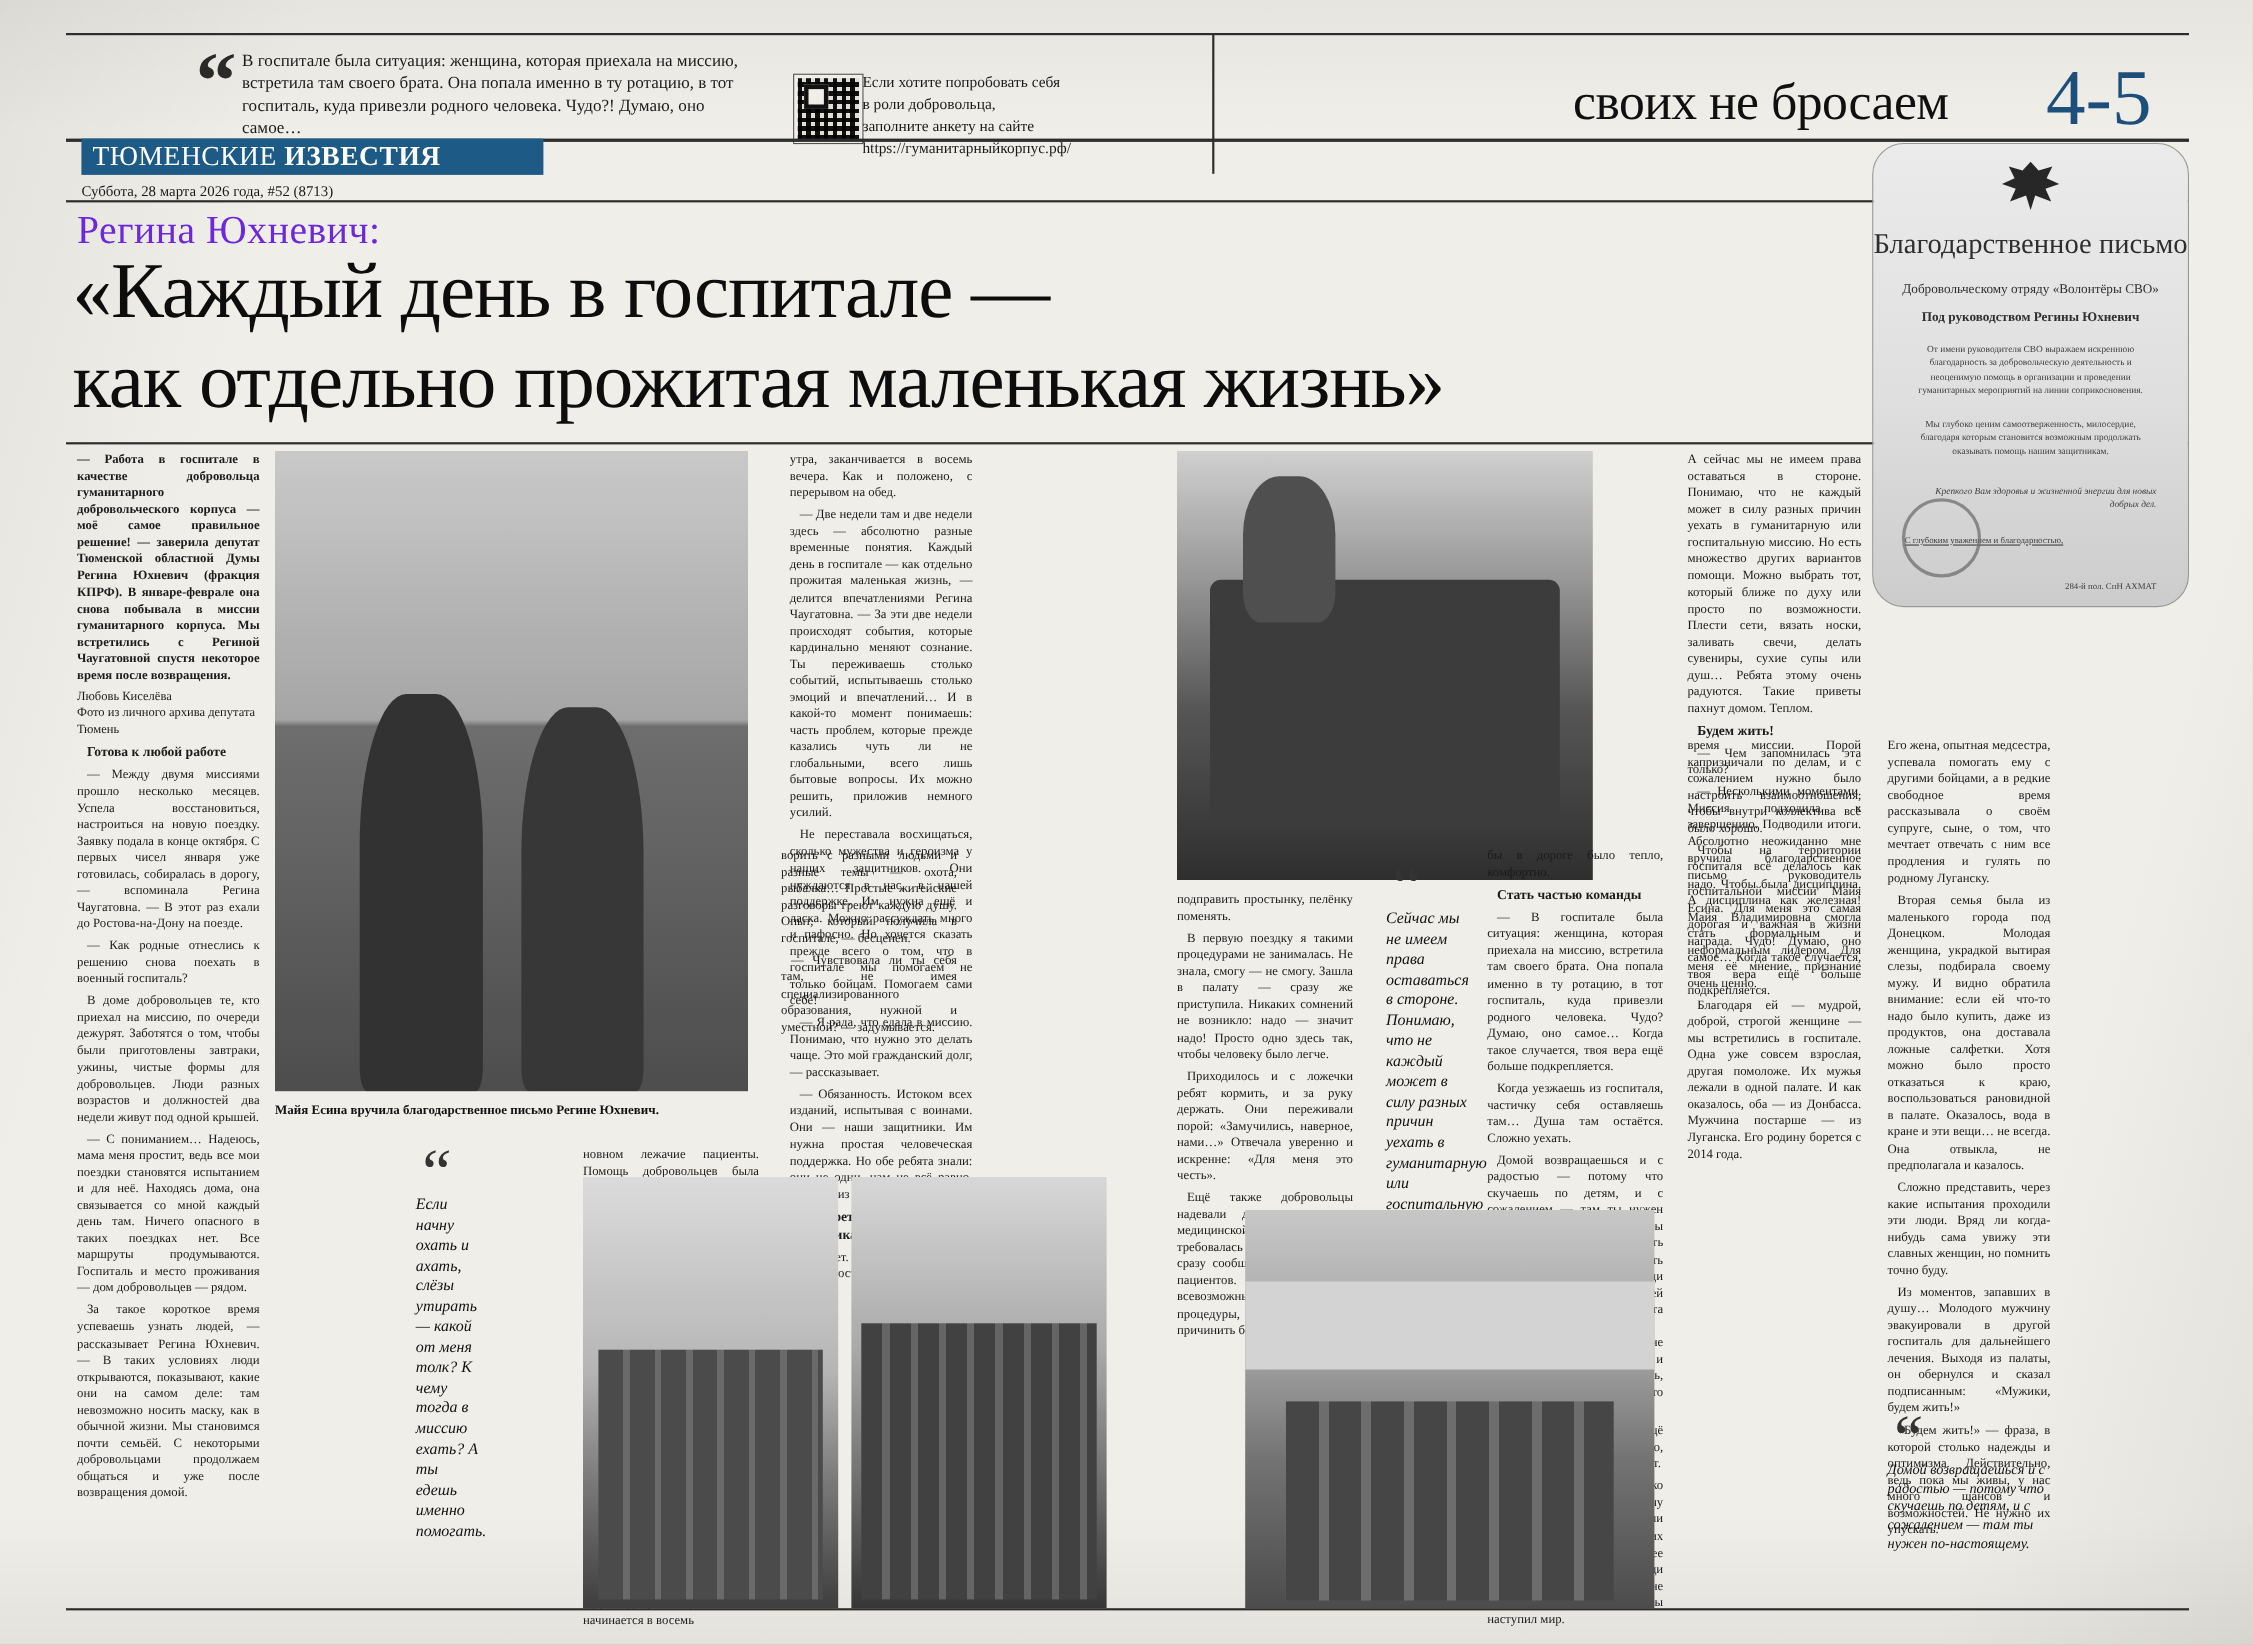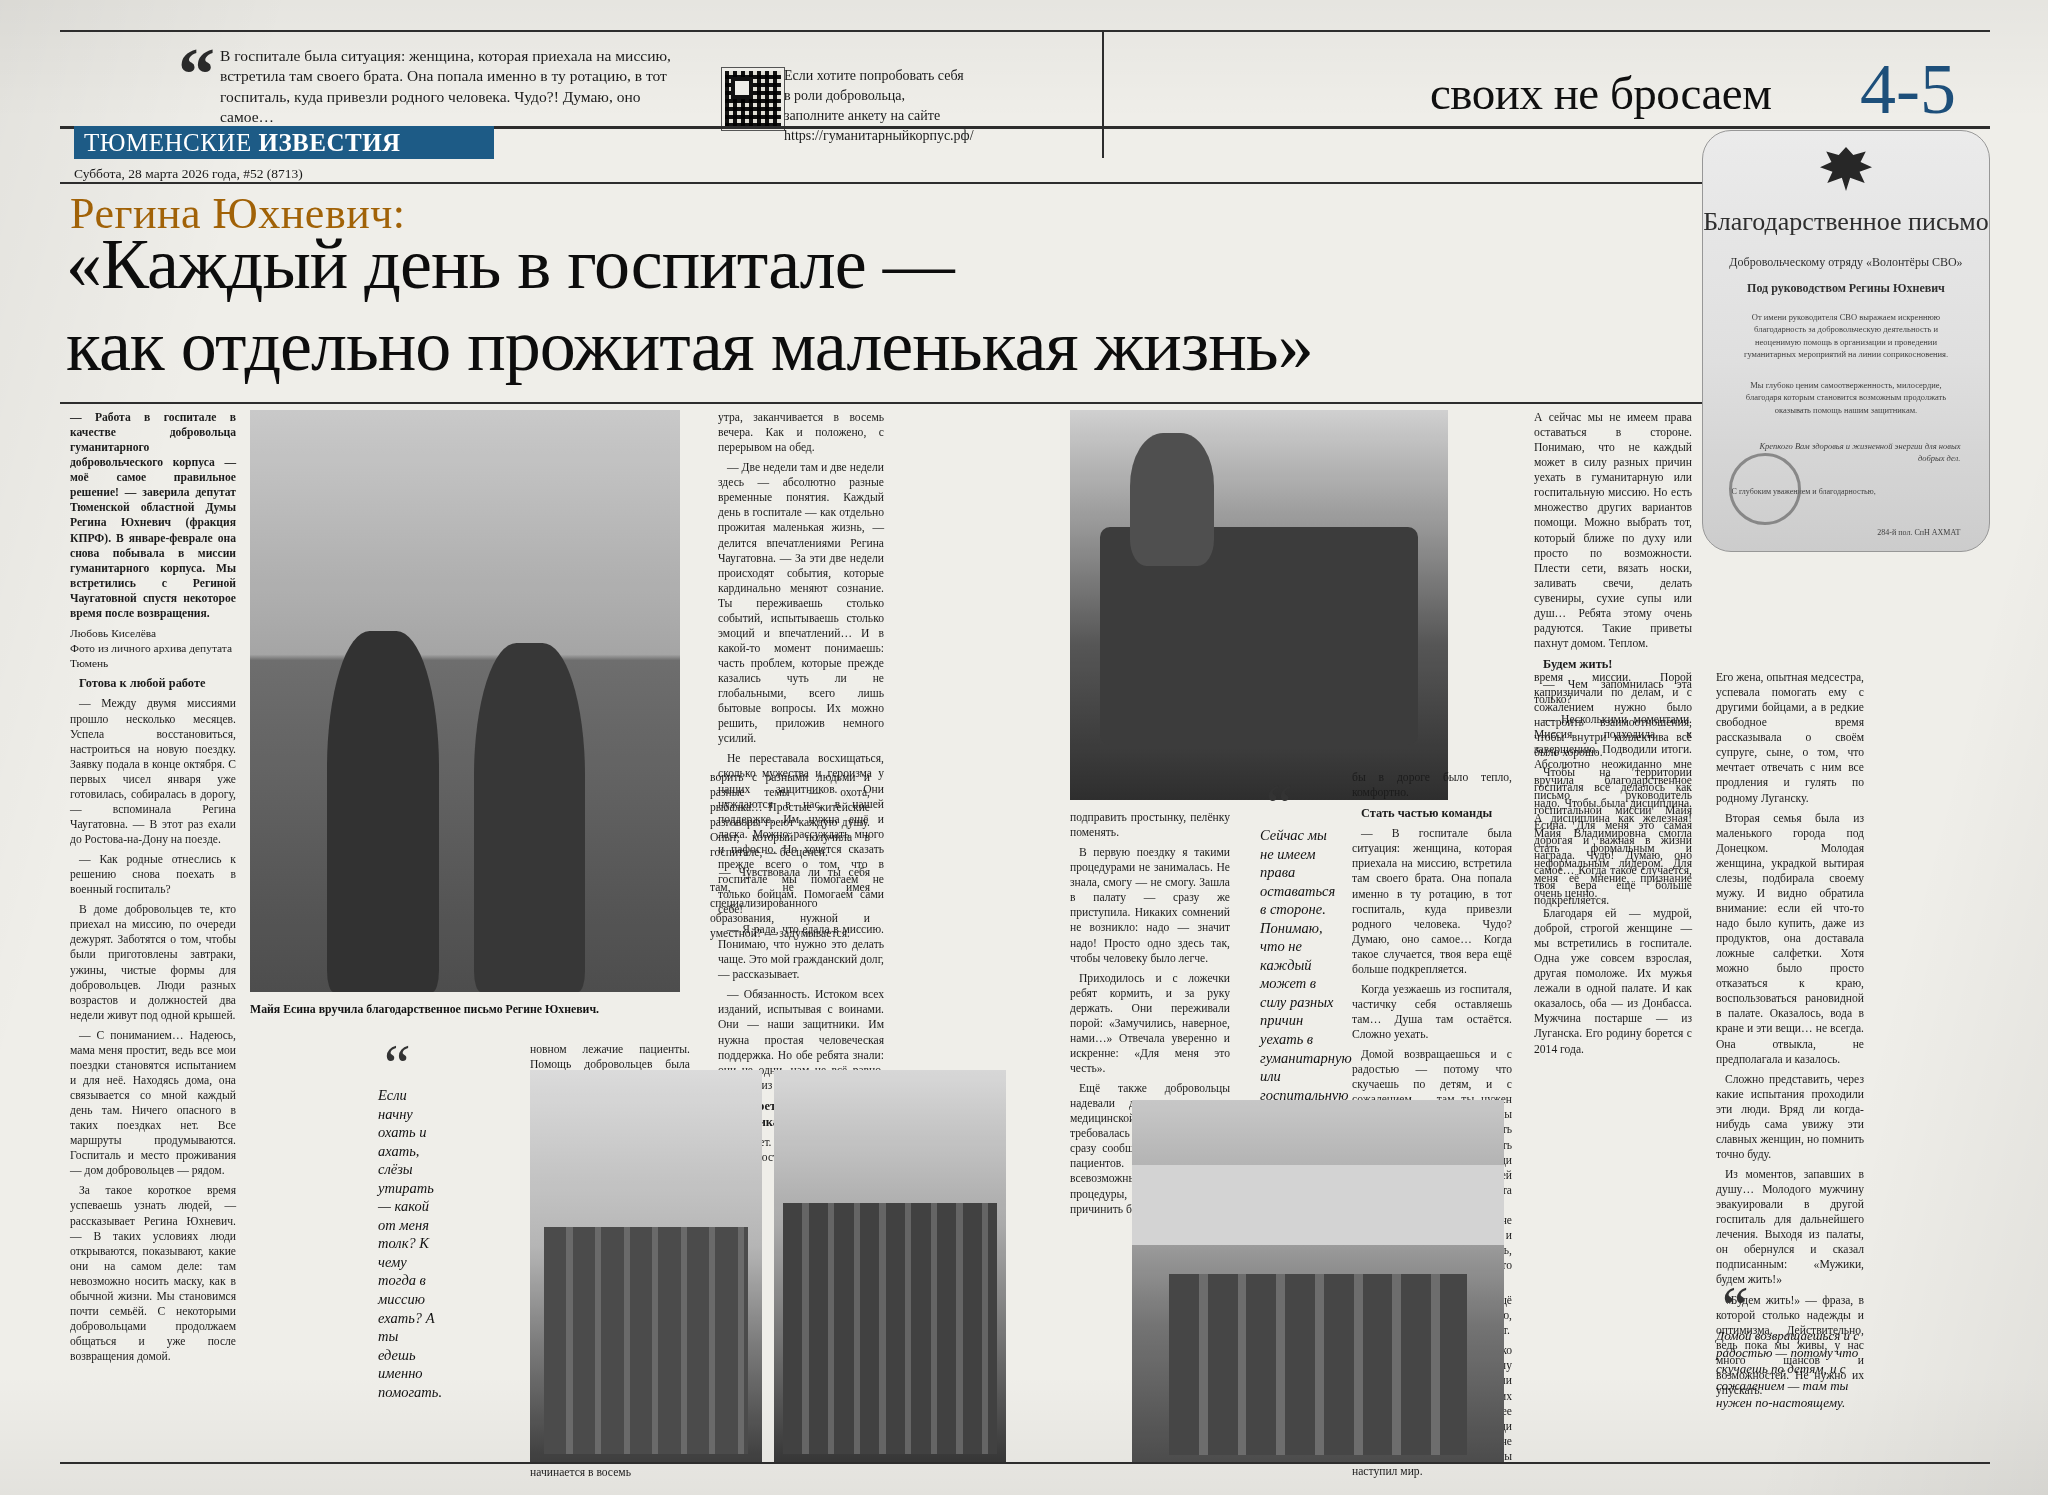--- a/index.html
+++ b/index.html
@@ -72,21 +72,21 @@
   }
   .logo b{font-weight:700;}
   .issue{
     position:absolute;left:14px;top:136px;
     font-size:13.5px;color:#1a1a1a;
   }
 
   
   .kicker{
     position:absolute;left:10px;top:158px;
-    font-size:44px;color:#a16207;letter-spacing:0.5px;
+    font-size:36px;color:#6d28d9;letter-spacing:0.5px;
   }
   .headline{
     position:absolute;left:6px;top:196px;width:1560px;
     font-size:72px;line-height:76px;color:#0d0d0d;letter-spacing:-1px;
   }
   .hl2{position:absolute;left:6px;top:278px;width:1580px;font-size:72px;line-height:76px;color:#0d0d0d;letter-spacing:-1px;}
   .hl-rule{position:absolute;left:0;top:372px;width:1930px;height:2px;background:#2d2d2d;}
 
   
   .col{position:absolute;top:380px;font-size:11.6px;line-height:1.30;color:#1b1b1b;text-align:justify;}
@@ -267,21 +267,21 @@
     </div>
 
     <div class="photo ph-cert" style="left:1642px;top:100px;width:286px;height:420px;border-radius:29px;">
       <div class="eagle"></div>
       <div class="ttl">Благодарственное письмо</div>
       <div style="position:absolute;left:8%;right:8%;top:124px;text-align:center;font-size:12px;color:#2b2b2b;">Добровольческому отряду «Волонтёры СВО»</div>
       <div style="position:absolute;left:8%;right:8%;top:150px;text-align:center;font-size:12px;font-weight:700;color:#2b2b2b;">Под руководством Регины Юхневич</div>
       <div style="position:absolute;left:10%;right:10%;top:180px;font-size:8.5px;line-height:1.45;color:#3a3a3a;text-align:center;">От имени руководителя СВО выражаем искреннюю благодарность за добровольческую деятельность и неоценимую помощь в организации и проведении гуманитарных мероприятий на линии соприкосновения.</div>
       <div style="position:absolute;left:10%;right:10%;top:248px;font-size:8.5px;line-height:1.45;color:#3a3a3a;text-align:center;">Мы глубоко ценим самоотверженность, милосердие, благодаря которым становится возможным продолжать оказывать помощь нашим защитникам.</div>
       <div style="position:absolute;left:10%;right:10%;top:310px;font-size:8.5px;line-height:1.4;color:#3a3a3a;text-align:right;font-style:italic;">Крепкого Вам здоровья и жизненной энергии для новых добрых дел.</div>
-      <div style="position:absolute;left:10%;top:356px;font-size:8px;color:#3a3a3a;">С глубоким уважением и благодарностью,</div>
+      <div style="position:absolute;left:10%;top:356px;font-size:8px;color:#3a3a3a;text-decoration:underline;">С глубоким уважением и благодарностью,</div>
       <div style="position:absolute;right:10%;bottom:14px;font-size:8px;color:#3a3a3a;">284-й пол. СпН АХМАТ</div>
       <div class="stamp"></div>
     </div>
 
     <div class="photo ph-c" style="left:470px;top:1040px;width:232px;height:392px;"></div>
     <div class="photo ph-d" style="left:714px;top:1040px;width:232px;height:392px;"></div>
     <div class="photo ph-e" style="left:1072px;top:1070px;width:372px;height:362px;"></div>
 
     <div class="bot-rule"></div>
   </div>

